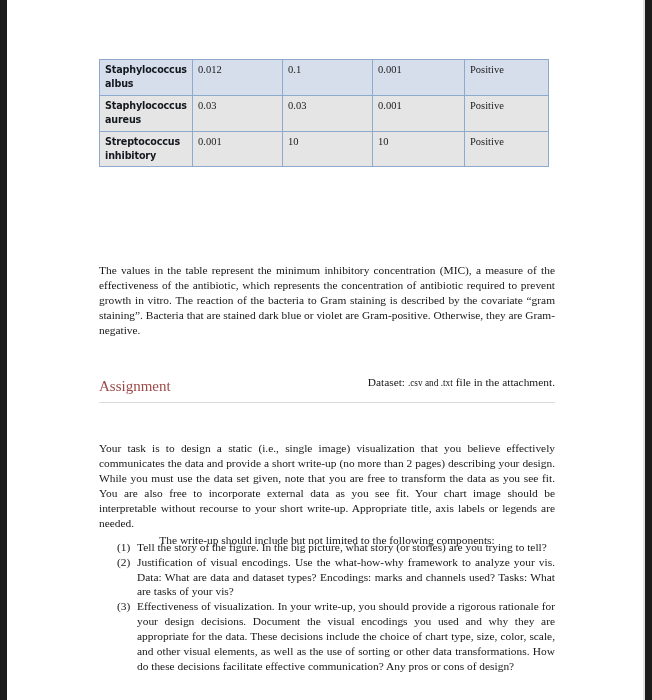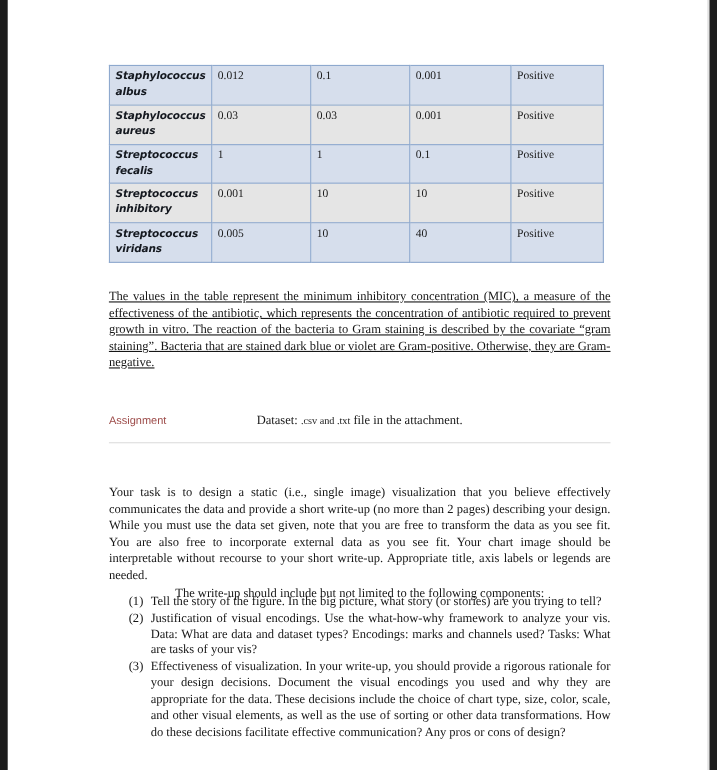--- a/index.html
+++ b/index.html
@@ -73,54 +73,53 @@
   }
   .mic-table tr.shaded td { background: #d6deec; }
   .mic-table tr.plain  td { background: #e5e5e5; }
   .mic-table td.organism {
     font-family: "DejaVu Sans", "Liberation Sans", sans-serif;
     font-weight: bold;
     font-size: 9.6px;
     line-height: 1.45;
     color: #14181f;
     letter-spacing: -0.15px;
-    font-style: italic;
   }
   .col-org  { width: 93px; }
   .col-v1   { width: 90px; }
   .col-v2   { width: 90px; }
   .col-v3   { width: 92px; }
   .col-gram { width: 84px; }
 
   
   .para {
     position: absolute;
     width: 456px;
     text-align: justify;
     font-size: 11.4px;
     line-height: 1.30;
     color: #161616;
   }
-  .para-mic     { top: 252px; text-decoration: underline; }
-  .para-dataset { top: 339px; text-align: center; margin-top: 36px; }
+  .para-mic     { top: 252px; }
+  .para-dataset { top: 339px; text-align: right; margin-top: 36px; }
   .small-ext {
     font-size: 9.3px;
   }
 
   .assignment-heading {
     position: absolute;
     top: 377px;
     left: 0;
     width: 456px;
-    font-size: 10px;
+    font-size: 15px;
     line-height: 1.25;
     color: #9c4a48;
     font-weight: normal;
     margin: 0;
-    font-family: Liberation Sans, sans-serif;
+    font-family: Liberation Serif, serif;
   }
   .heading-rule {
     position: absolute;
     top: 402px;
     left: 0;
     width: 456px;
     height: 1px;
     background: #dcdcdc;
   }
 
@@ -178,39 +177,25 @@
           <td>0.001</td>
           <td>Positive</td>
         </tr>
         <tr class="plain">
           <td class="organism">Staphylococcus aureus</td>
           <td>0.03</td>
           <td>0.03</td>
           <td>0.001</td>
           <td>Positive</td>
         </tr>
-        <tr class="shaded">
-          <td class="organism">Streptococcus fecalis</td>
-          <td>1</td>
-          <td>1</td>
-          <td>0.1</td>
-          <td>Positive</td>
-        </tr>
         <tr class="plain">
           <td class="organism">Streptococcus inhibitory</td>
           <td>0.001</td>
           <td>10</td>
           <td>10</td>
-          <td>Positive</td>
-        </tr>
-        <tr class="shaded">
-          <td class="organism">Streptococcus viridans</td>
-          <td>0.005</td>
-          <td>10</td>
-          <td>40</td>
           <td>Positive</td>
         </tr>
       </tbody>
     </table>
 
     <p class="para para-mic">The values in the table represent the minimum inhibitory concentration (MIC), a measure of the effectiveness of the antibiotic, which represents the concentration of antibiotic required to prevent growth in vitro. The reaction of the bacteria to Gram staining is described by the covariate “gram staining”. Bacteria that are stained dark blue or violet are Gram-positive. Otherwise, they are Gram-negative.</p>
 
     <p class="para para-dataset"><span>Dataset: </span><span class="small-ext">.csv and .txt</span><span> file in the attachment.</span></p>
 
     <h2 class="assignment-heading">Assignment</h2>

